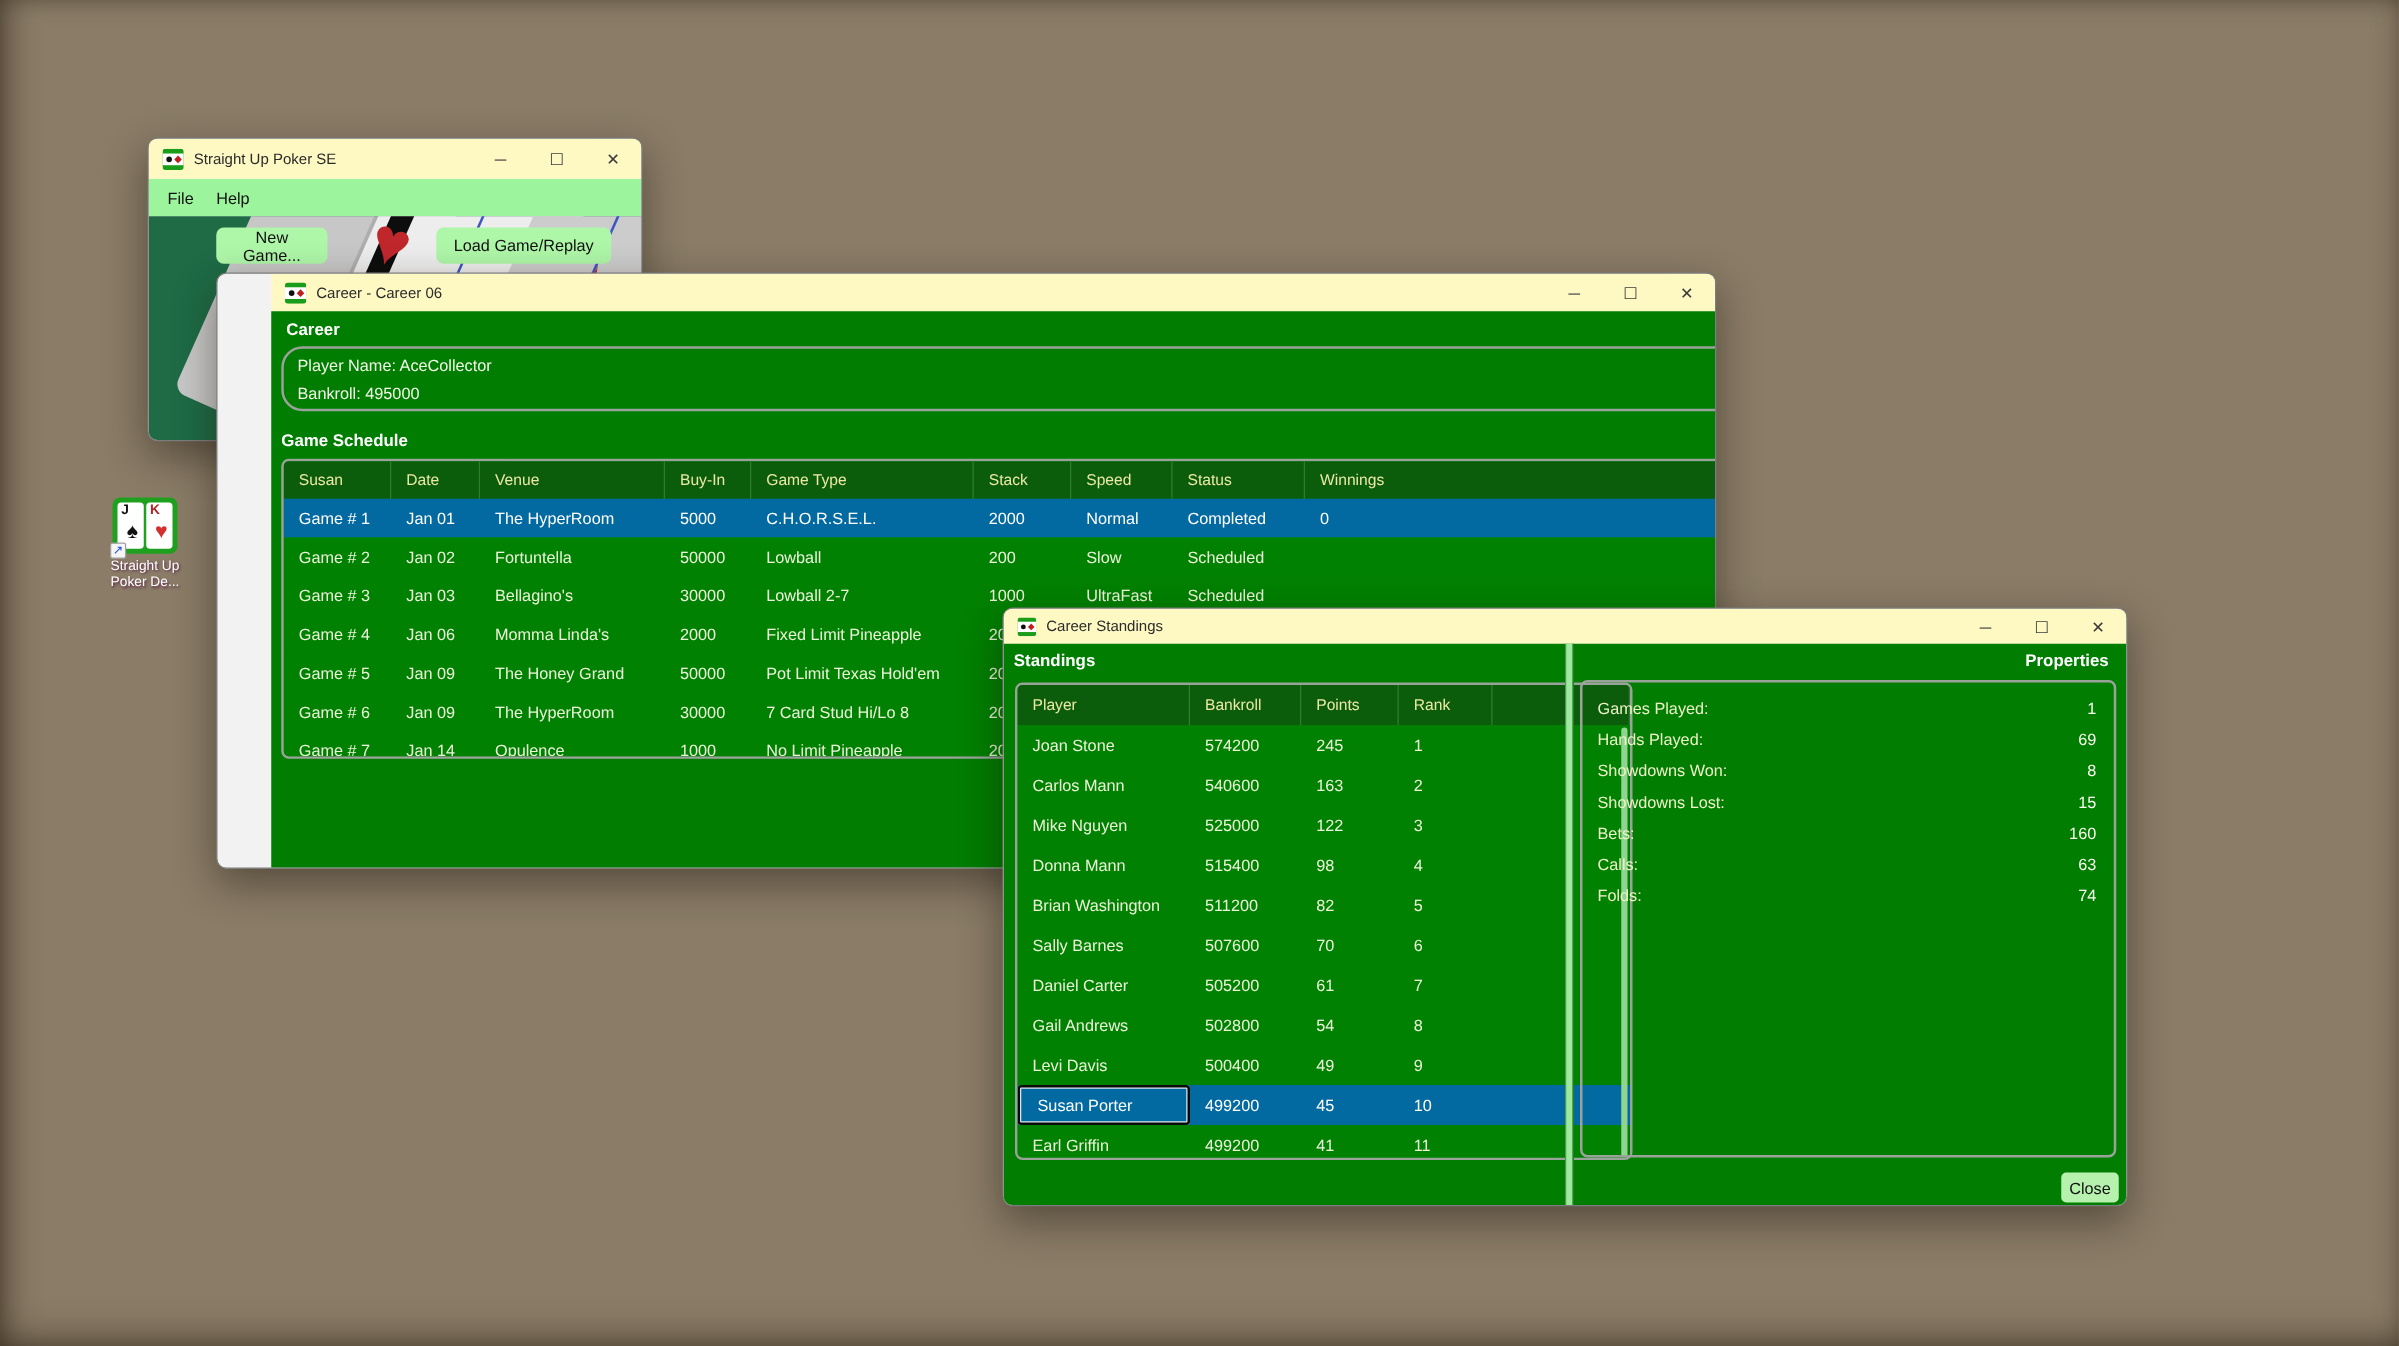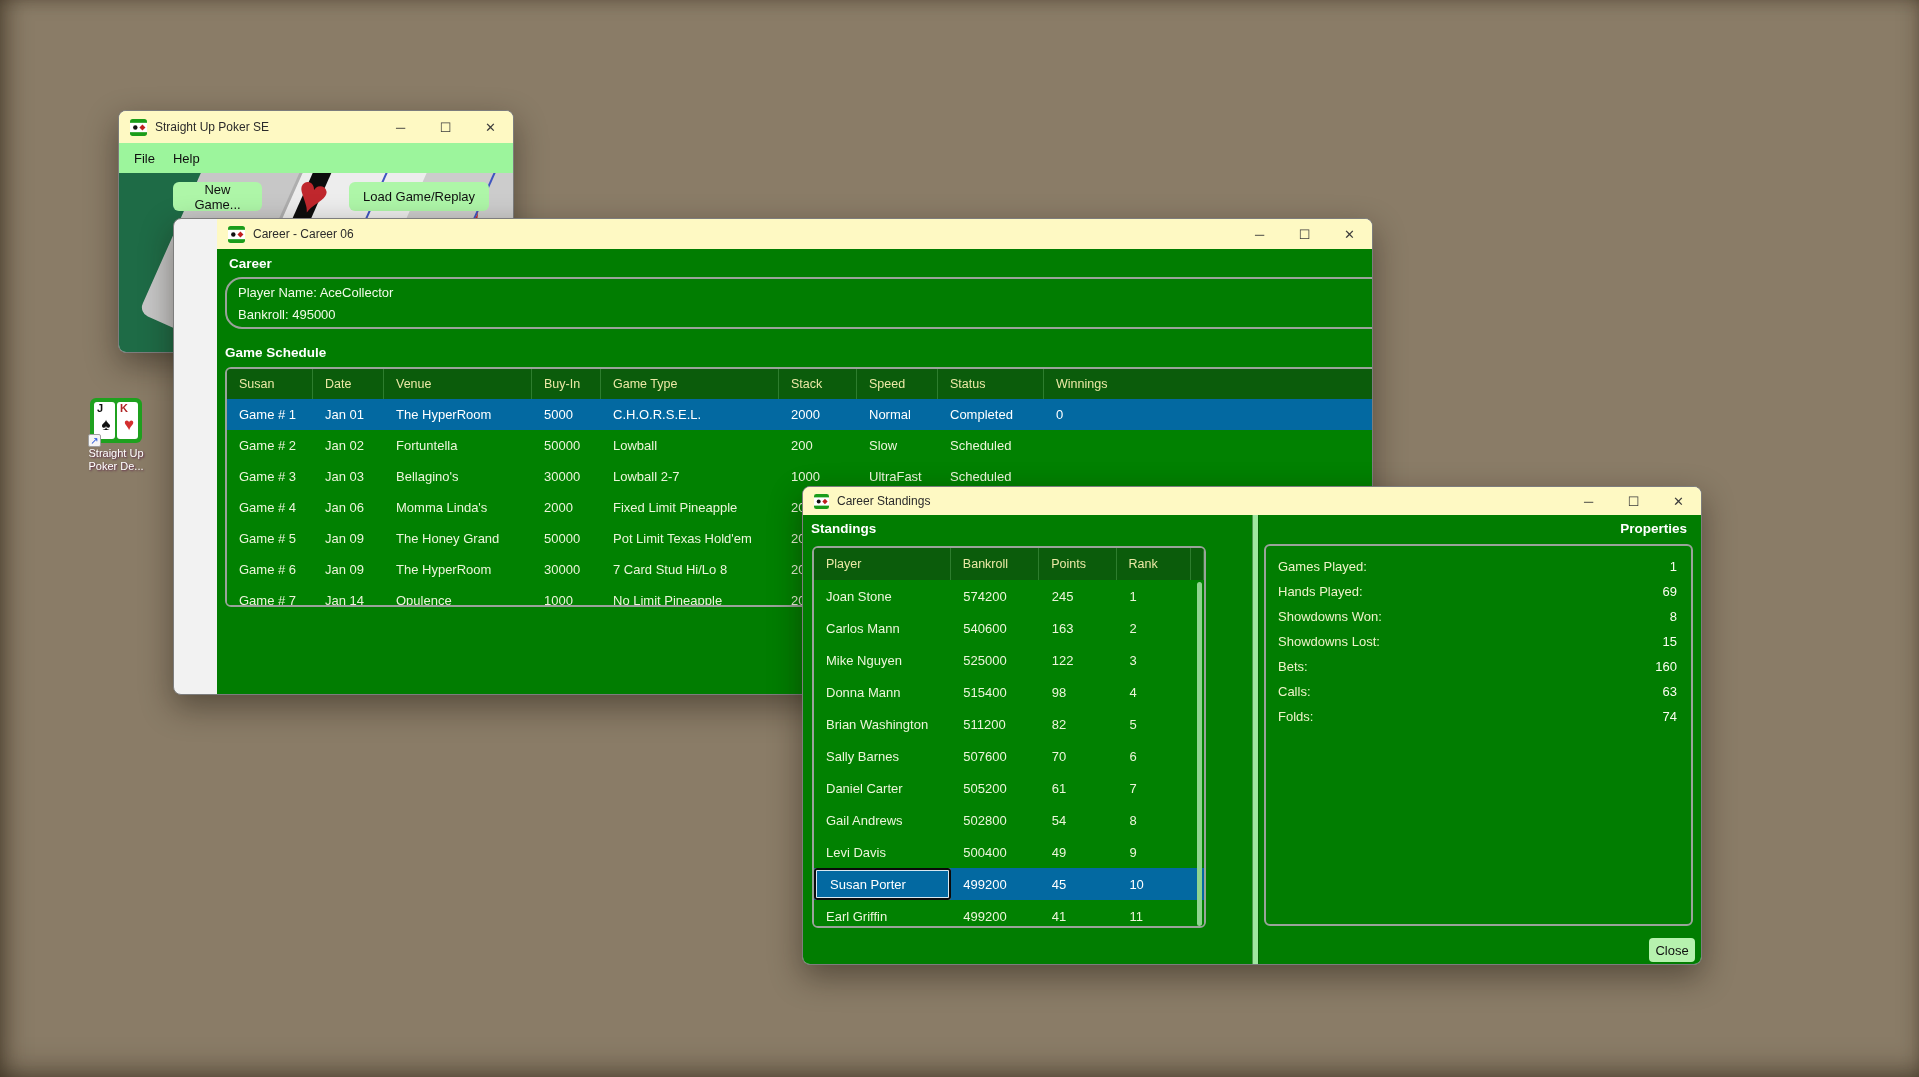--- a/index.html
+++ b/index.html
@@ -74,21 +74,21 @@
   
   .sc.c0{width:86px} .sc.c1{width:71px} .sc.c2{width:148px} .sc.c3{width:69px}
   .sc.c4{width:178px} .sc.c5{width:78px} .sc.c6{width:81px} .sc.c7{width:106px} .sc.c8{flex:1}
 
   
   #standings-win{ left:802px; top:486px; width:900px; height:479px; }
   #standings-win .titlebar{ height:28px; }
   #standings-content{ height:451px; }
   #standings-label{ position:absolute; left:8px; top:6px; }
   #properties-label{ position:absolute; right:14px; top:6px; }
-  #standings-table{ position:absolute; left:9px; top:31px; width:394px; height:382px;
+  #standings-table{ position:absolute; left:9px; top:31px; width:494px; height:382px;
                     border:2px solid #9aa39a; border-radius:6px; background:#018101; overflow:hidden; }
   #standings-table .thead{ height:32px; }
   #standings-table .trow{ height:32px; }
   .st.c0{width:138px} .st.c1{width:89px} .st.c2{width:78px} .st.c3{width:75px} .st.c4{flex:1}
   .focus-cell{ border-radius:3px; box-shadow: inset 0 0 0 2px #0a0a0a, inset 0 0 0 3px rgba(255,255,255,.85); padding-left: 16px; }
   .vscroll{ position:absolute; right:2px; top:34px; width:5px; height:344px; background:#8fd48f; border-radius:3px; }
   .splitter{ position:absolute; left:449px; top:0; width:7px; height:451px;
              background:#9fe89f; border-left:1px solid #4f9a4f; border-right:1px solid #056305; }
   #properties-box{ left:461px; top:29px; width:429px; height:382px; }
   .prop-row{ display:flex; justify-content:space-between; align-items:center; height:25px; padding:0 14px 0 12px; }

